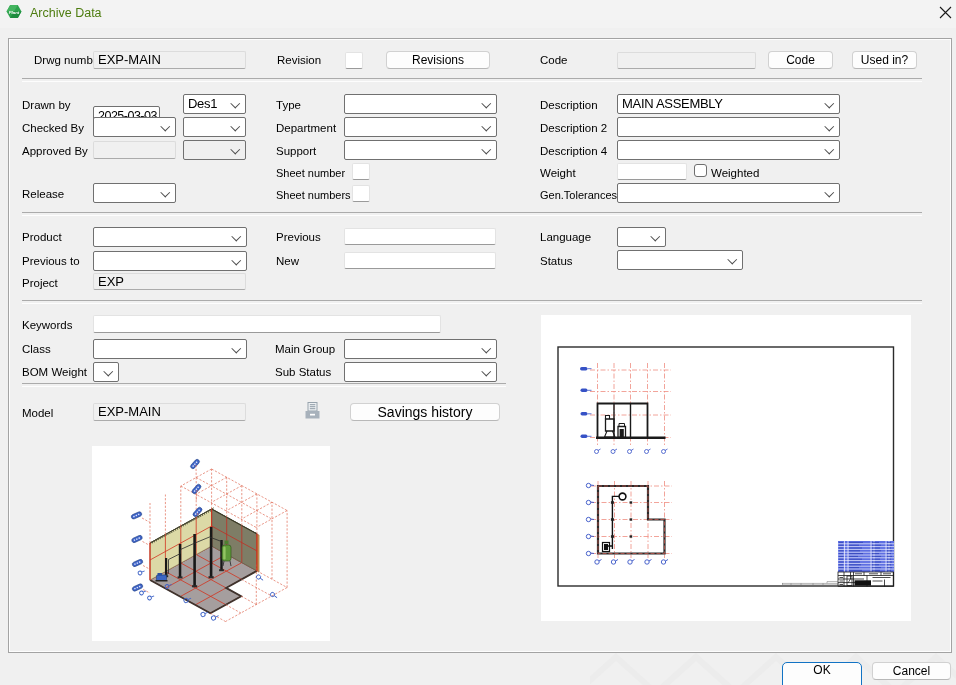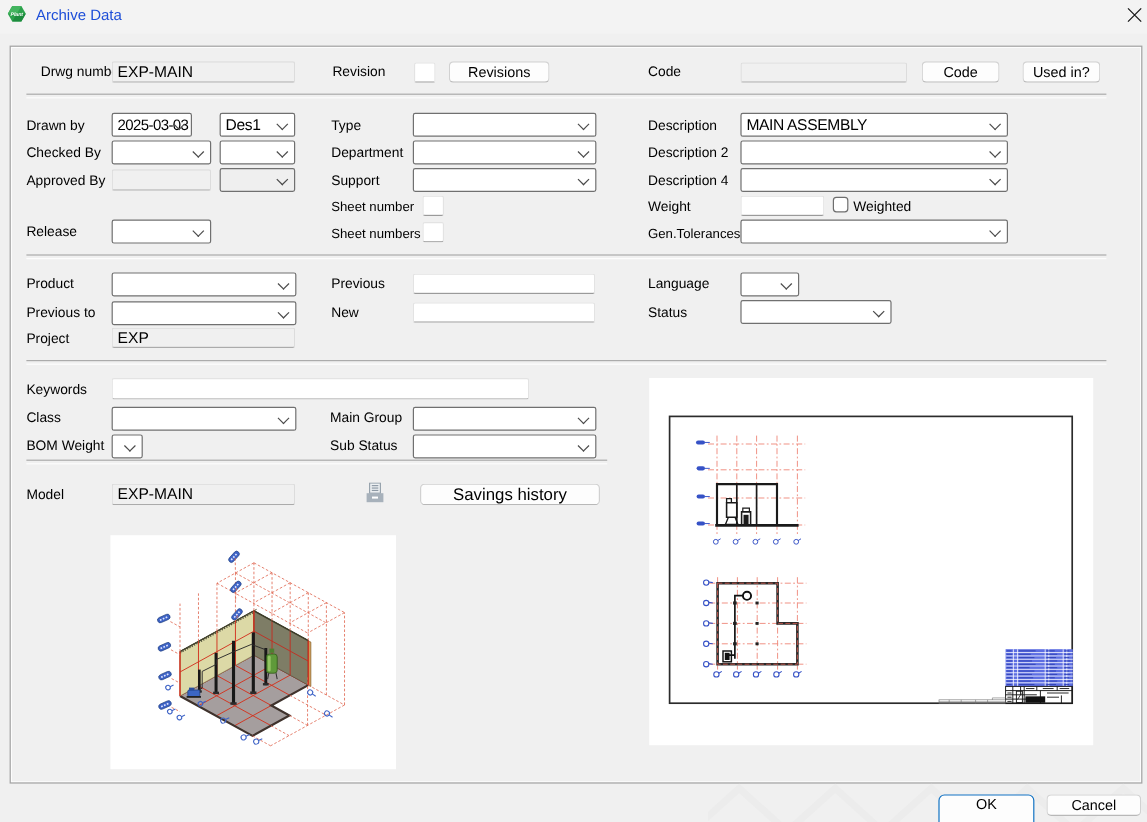--- a/index.html
+++ b/index.html
@@ -1,19 +1,19 @@
 <!DOCTYPE html>
 <html><head>
 <meta charset="utf-8">
 <style>
   html,body{margin:0;padding:0;}
   body{width:956px;height:685px;position:relative;background:#f0f0f0;
        font-family:"Liberation Sans",sans-serif;overflow:hidden;}
   .titlebar{position:absolute;left:0;top:0;width:956px;height:28px;background:#f3f3f3;}
-  .title{position:absolute;left:30px;top:6px;font-size:12.5px;color:#1d4ed8;}
+  .title{position:absolute;left:30px;top:6px;font-size:12.5px;color:#4d7c0f;}
   .panel{position:absolute;left:8px;top:38px;width:942px;height:613px;
          border:1px solid #a3a3a3;background:#f0f0f0;box-shadow:inset 0 0 0 1px #fdfdfd;}
   .lbl{position:absolute;font-size:11.5px;color:#000;white-space:nowrap;}
   .tf{position:absolute;background:#fff;border:1px solid #e3e3e3;border-bottom:1px solid #9a9a9a;
       border-radius:2px;font-size:13px;line-height:16px;padding:0 0 0 4px;box-sizing:border-box;height:18px;}
   .ro{position:absolute;background:#f0f0f0;border:1px solid #dcdcdc;border-bottom:1px solid #ababab;
       border-radius:2px;font-size:13px;line-height:16px;padding:0 0 0 4px;box-sizing:border-box;height:18px;}
   .cb{position:absolute;background:#fff;border:1px solid #707070;border-radius:2px;height:20px;
       font-size:13px;line-height:18px;letter-spacing:-0.3px;padding:0 0 0 4px;box-sizing:border-box;}
   .cb::after{content:"";position:absolute;right:7px;top:5px;width:5.5px;height:5.5px;
@@ -37,29 +37,29 @@
 <div class="title">Archive Data</div>
 <svg style="position:absolute;left:937px;top:4px" width="16" height="16" viewBox="0 0 16 16">
   <path d="M3 3 L14 14 M14 3 L3 14" stroke="#1a1a1a" stroke-width="1.1"></path>
 </svg>
 <div class="panel"></div>
 
 <div class="lbl" style="left:34px;top:54px">Drwg number</div>
 <div class="ro" style="left:93px;top:51px;width:153px;height:18px">EXP-MAIN</div>
 <div class="lbl" style="left:277px;top:54px">Revision</div>
 <div class="tf" style="left:345px;top:52px;width:18px;height:17px"></div>
-<div class="btn" style="left:374px;top:51px;width:84px">Revisions</div>
+<div class="btn" style="left:386px;top:51px;width:104px">Revisions</div>
 <div class="lbl" style="left:540px;top:54px">Code</div>
 <div class="ro" style="left:617px;top:52px;width:139px;height:17px"></div>
 <div class="btn" style="left:768px;top:51px;width:65px">Code</div>
 <div class="btn" style="left:852px;top:51px;width:65px">Used in?</div>
 <div class="sep" style="top:78px"></div>
 
 <div class="lbl" style="left:22px;top:99px">Drawn by</div>
-<div class="cb" style="left:93px;top:94px;width:67px;font-size:12.5px;letter-spacing:-0.5px">2025-03-03</div>
+<div class="cb" style="left:93px;top:106px;width:67px;font-size:12.5px;letter-spacing:-0.5px">2025-03-03</div>
 <div class="cb" style="left:183px;top:94px;width:63px">Des1</div>
 <div class="lbl" style="left:276px;top:99px">Type</div>
 <div class="cb" style="left:344px;top:94px;width:153px"></div>
 <div class="lbl" style="left:540px;top:99px">Description</div>
 <div class="cb" style="left:617px;top:94px;width:223px">MAIN ASSEMBLY</div>
 
 <div class="lbl" style="left:22px;top:122px">Checked By</div>
 <div class="cb" style="left:93px;top:117px;width:83px"></div>
 <div class="cb" style="left:183px;top:117px;width:63px"></div>
 <div class="lbl" style="left:276px;top:122px">Department</div>

